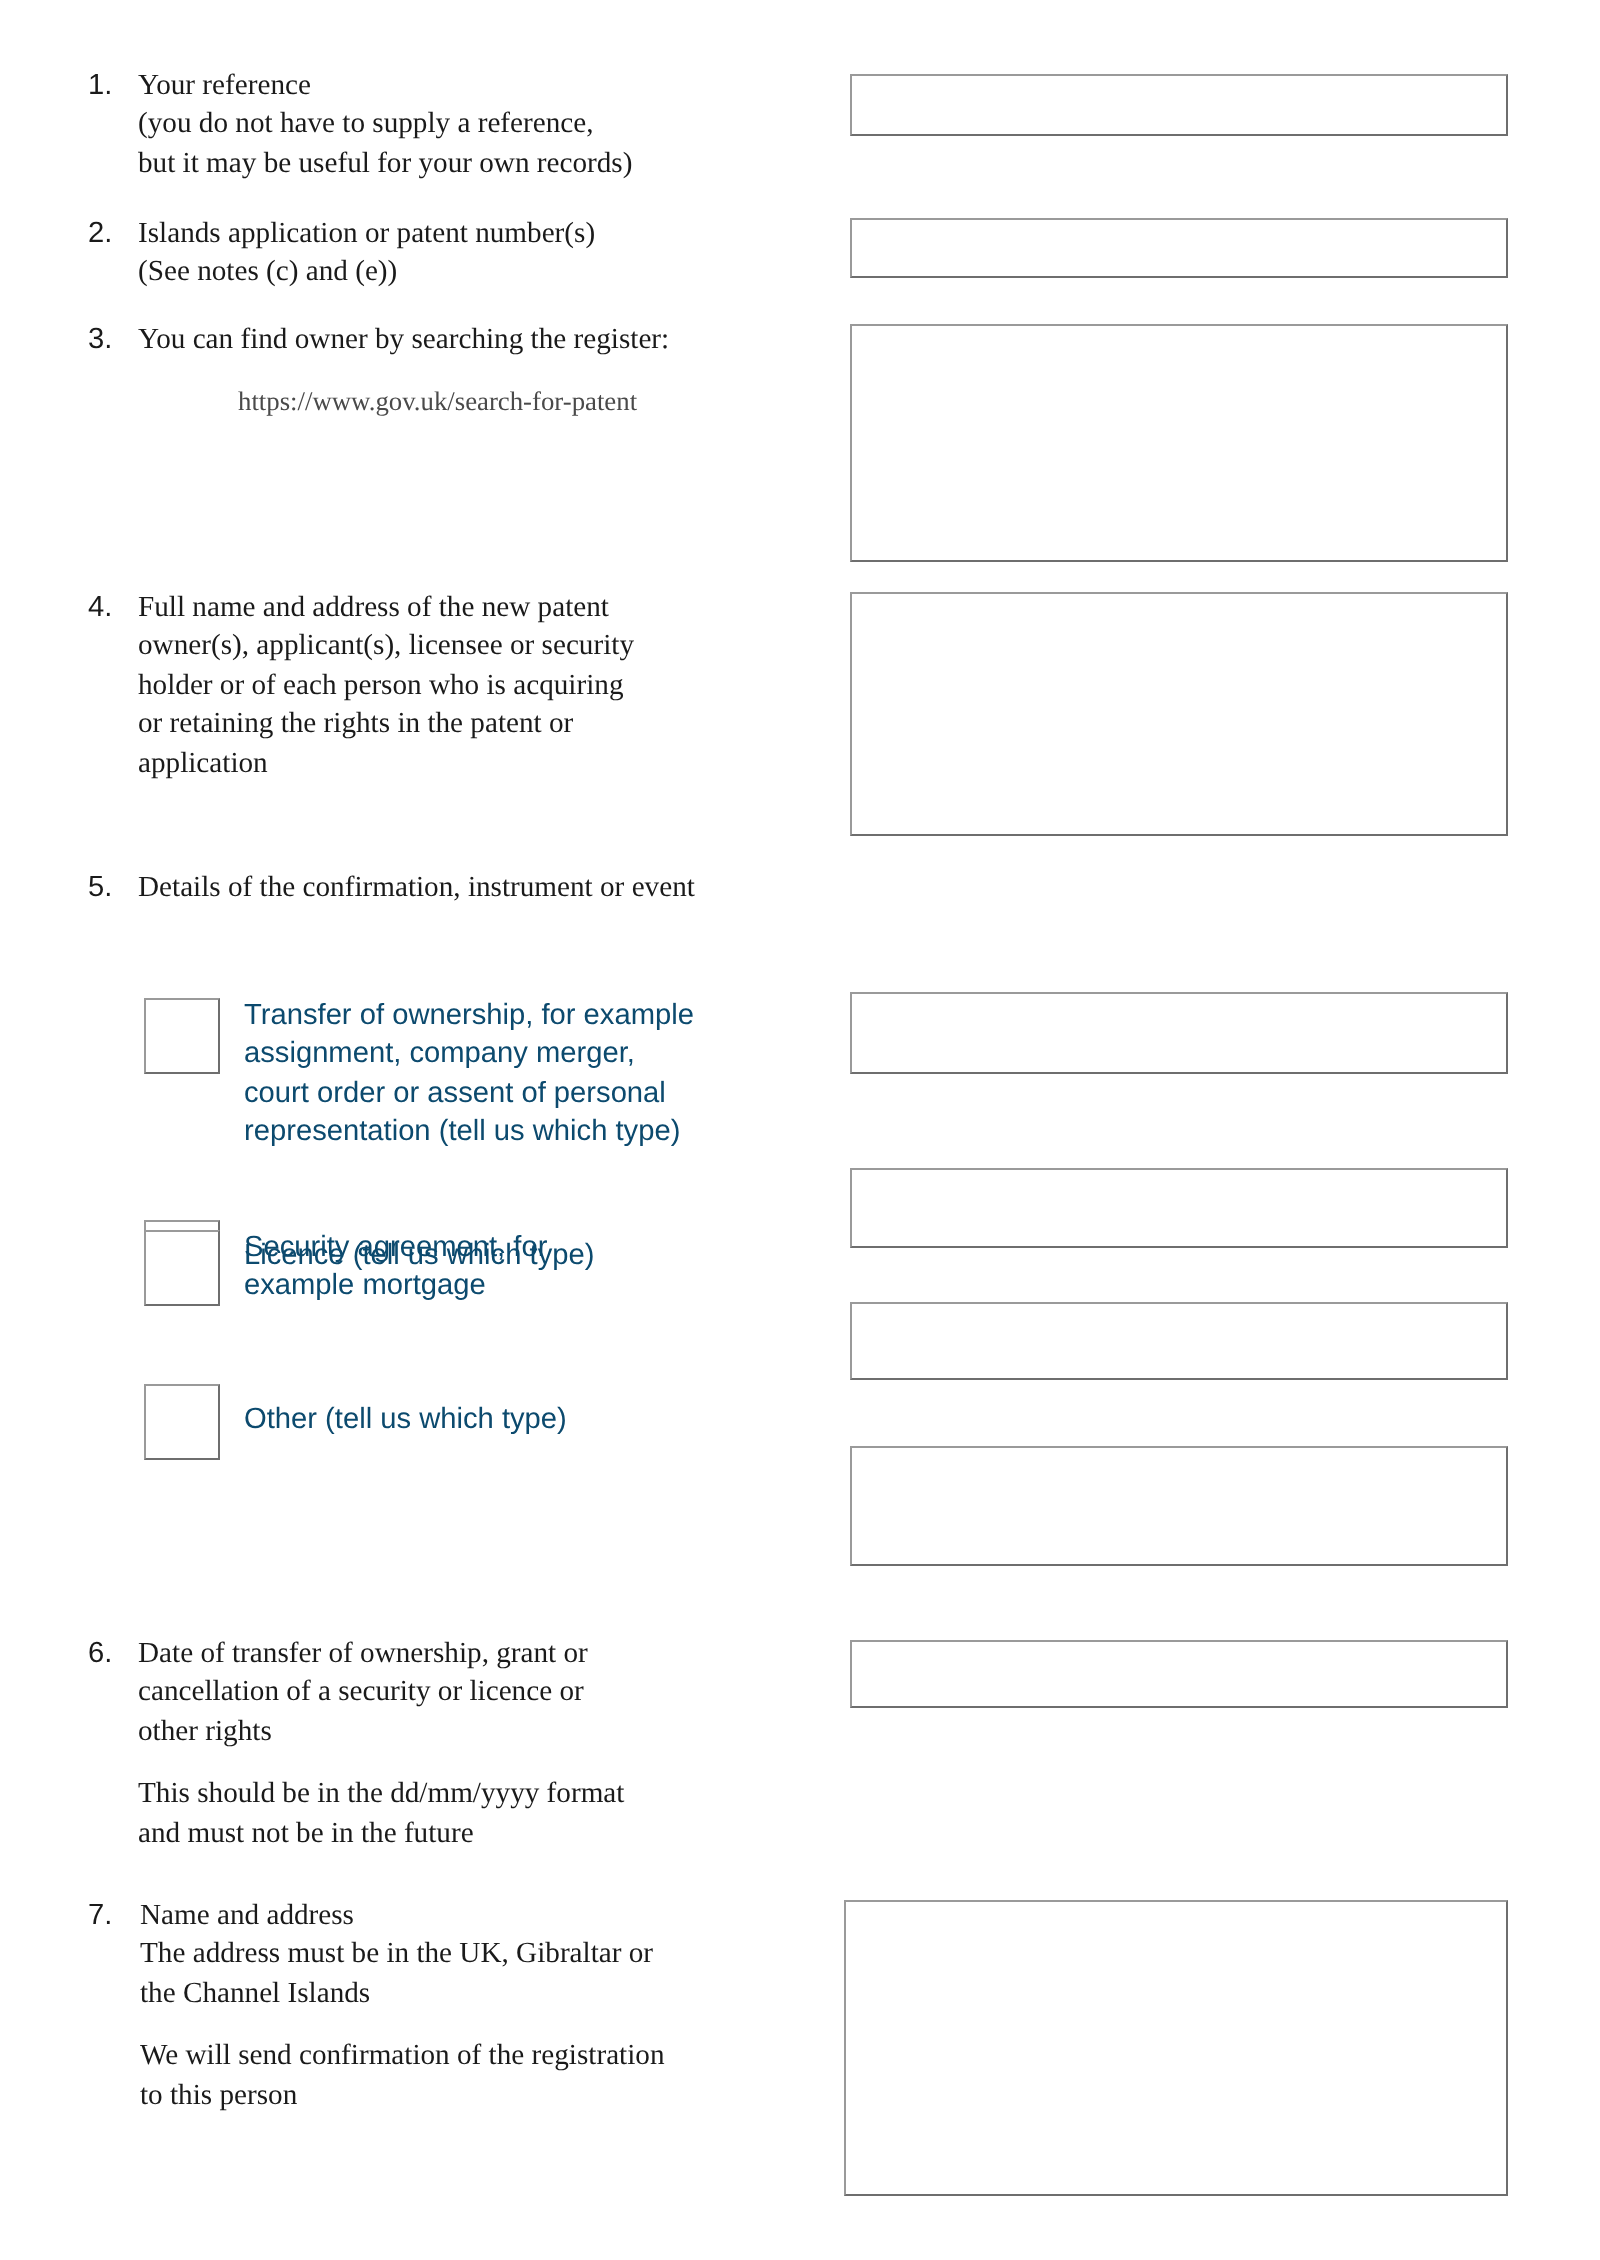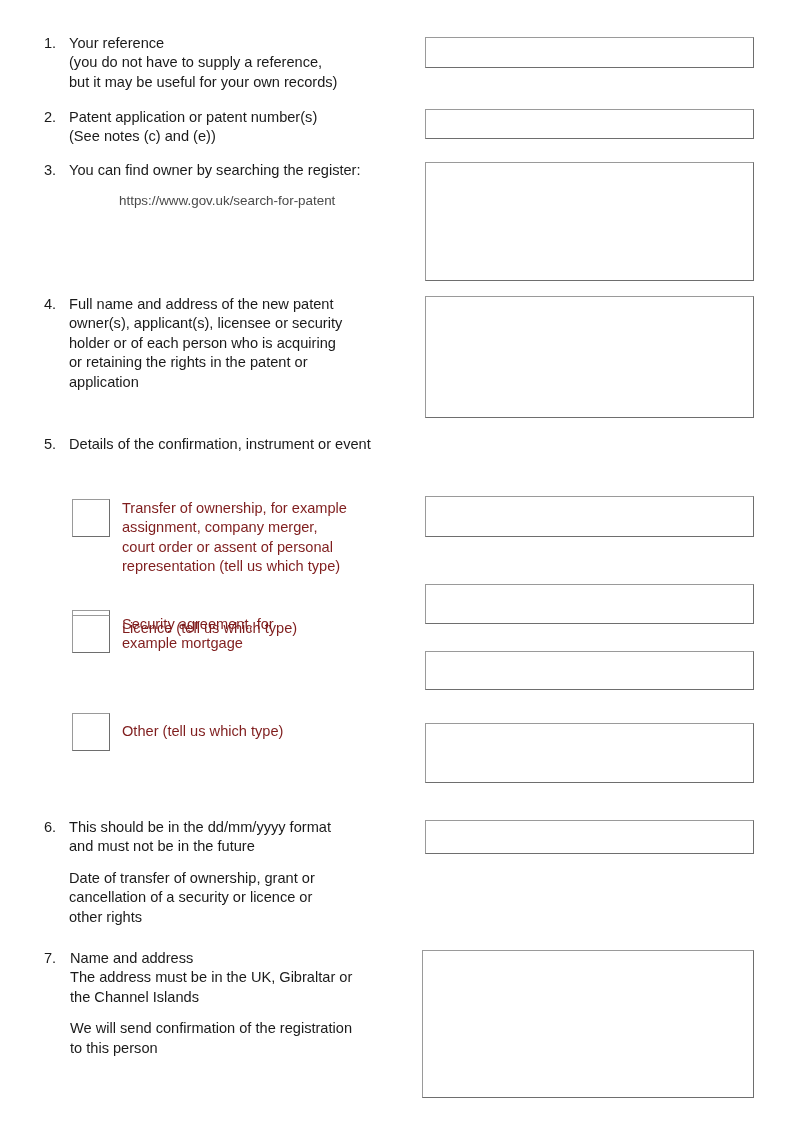--- a/index.html
+++ b/index.html
@@ -35,20 +35,21 @@
     left: 0;
     top: 0;
     width: 24px;
     font-size: 14.6px;
     line-height: 19.4px;
     color: #1a1a1a;
     text-align: left;
   }
   .q-body {
     margin-left: 25px;
+    font-family: Liberation Serif, serif;
   }
   .para {
     font-size: 14.6px;
     line-height: 19.4px;
     color: #1a1a1a;
     white-space: pre-line;
   }
   .para + .para {
     margin-top: 12px;
   }
@@ -85,21 +86,21 @@
     box-sizing: border-box;
     background: #ffffff;
     border: 1px solid #9a9a9a;
     border-right-color: #6e6e6e;
     border-bottom-color: #6e6e6e;
   }
   .cblabel {
     margin-left: 50px;
     font-size: 14.6px;
     line-height: 19.4px;
-    color: #7f1d1d;
+    color: #0c4a6e;
     white-space: pre-line;
     padding-top: 0px;
   }
 </style>
 </head>
 <body>
 
 <div class="page">
 
   <div class="q" style="top:34px;">
@@ -108,21 +109,21 @@
       <div class="para">Your reference
 (you do not have to supply a reference,
 but it may be useful for your own records)</div>
     </div>
   </div>
   <div class="abox" style="left:425px; top:37px; width:329px; height:31px;"></div>
 
   <div class="q" style="top:108px;">
     <div class="q-num">2.</div>
     <div class="q-body">
-      <div class="para">Patent application or patent number(s)
+      <div class="para">Islands application or patent number(s)
 (See notes (c) and (e))</div>
     </div>
   </div>
   <div class="abox" style="left:425px; top:109px; width:329px; height:30px;"></div>
 
   <div class="q" style="top:161px;">
     <div class="q-num">3.</div>
     <div class="q-body">
       <div class="para">You can find owner by searching the register:</div>
       <div class="url">https://www.gov.uk/search-for-patent</div>
@@ -164,34 +165,34 @@
   </div>
   <div class="abox" style="left:425px; top:584px; width:329px; height:40px;"></div>
 
   <div class="cbrow" style="top:615px;">
     <div class="cbox"></div>
     <div class="cblabel">Security agreement, for
 example mortgage</div>
   </div>
   <div class="abox" style="left:425px; top:651px; width:329px; height:39px;"></div>
 
-  <div class="cbrow" style="top:713px;">
+  <div class="cbrow" style="top:692px;">
     <div class="cbox"></div>
     <div class="cblabel" style="padding-top:9px;">Other (tell us which type)</div>
   </div>
   <div class="abox" style="left:425px; top:723px; width:329px; height:60px;"></div>
 
   <div class="q" style="top:818px;">
     <div class="q-num">6.</div>
     <div class="q-body">
-      <div class="para">This should be in the dd/mm/yyyy format
-and must not be in the future</div>
       <div class="para">Date of transfer of ownership, grant or
 cancellation of a security or licence or
 other rights</div>
+      <div class="para">This should be in the dd/mm/yyyy format
+and must not be in the future</div>
     </div>
   </div>
   <div class="abox" style="left:425px; top:820px; width:329px; height:34px;"></div>
 
   <div class="q" style="top:949px;">
     <div class="q-num">7.</div>
     <div class="q-body" style="margin-left:26px;">
       <div class="para">Name and address
 The address must be in the UK, Gibraltar or
 the Channel Islands</div>

